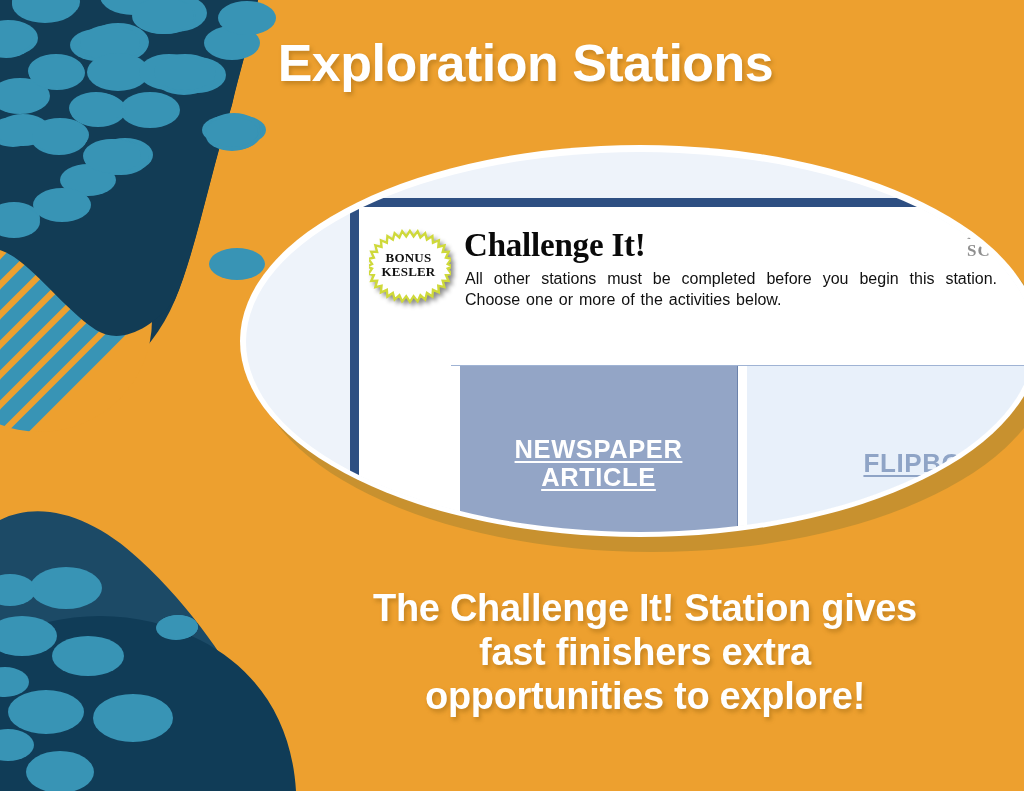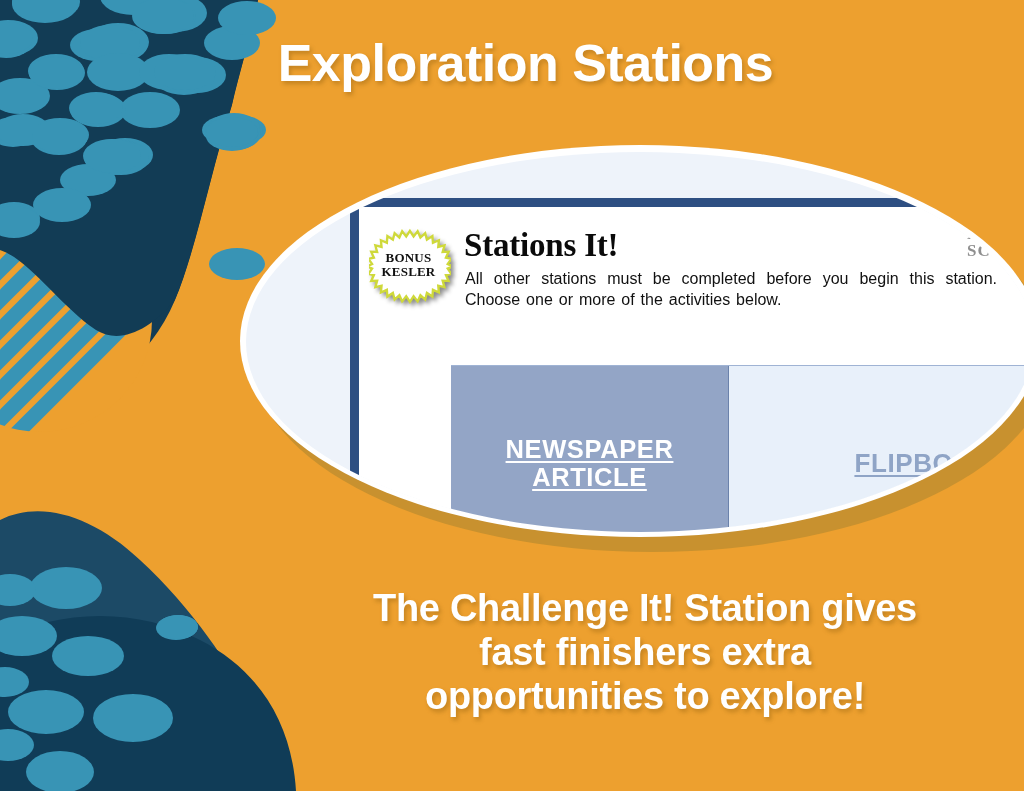--- a/index.html
+++ b/index.html
@@ -153,20 +153,21 @@
     display: flex;
     align-items: center;
     justify-content: center;
     text-align: center;
     font-size: 25.5px;
     font-weight: bold;
     letter-spacing: 0.6px;
     line-height: 1.1;
     text-decoration: underline;
     text-underline-offset: 3px;
+    margin-left: 9px;
   }
   #cell-news {
     width: 278px;
     background: #93a5c6;
     color: #ffffff;
     border-right: 1px solid #6b82ab;
   }
   #cell-flip {
     flex: 1;
     background: #e8f0fa;
@@ -331,21 +332,21 @@
                       59.9,71.1 58,78.4 52.7,73.5 49.6,80.4 45.1,74.7 41,81 36.9,74.7 32.4,80.4 29.3,73.5 24,78.4 22.1,71.1 16,75.1 15.4,67.6
                       8.8,70.5 9.5,63 2.6,64.7 4.6,57.4 -2,57.8 1,51.1 -5,49.9 -1,44 -6.5,41.5 -1,39 -5,33.1 1,31.9 -2,25.2 4.6,25.6 2.6,18.3
                       9.5,20 8.8,12.5 15.4,15.4 16,7.9 22.1,11.9 24,4.6 29.3,9.5 32.4,2.6 36.9,8.3" transform="translate(4,4) scale(0.90)"></polygon>
           </svg>
           <div id="badge-text">
             <span>BONUS</span><br>
             <span>KESLER</span>
           </div>
         </div>
 
-        <div id="doc-heading">Stations It!</div>
+        <div id="doc-heading">Challenge It!</div>
         <div id="doc-body">All other stations must be completed before you begin this station.  Choose one or more of the activities below.</div>
 
         <div id="kesler">
           <div>KESLER</div>
           <div>SCIENCE</div>
         </div>
 
         <div id="activity-table">
           <div class="cell" id="cell-news">NEWSPAPER ARTICLE</div>
           <div class="cell" id="cell-flip">FLIPBOOK</div>

